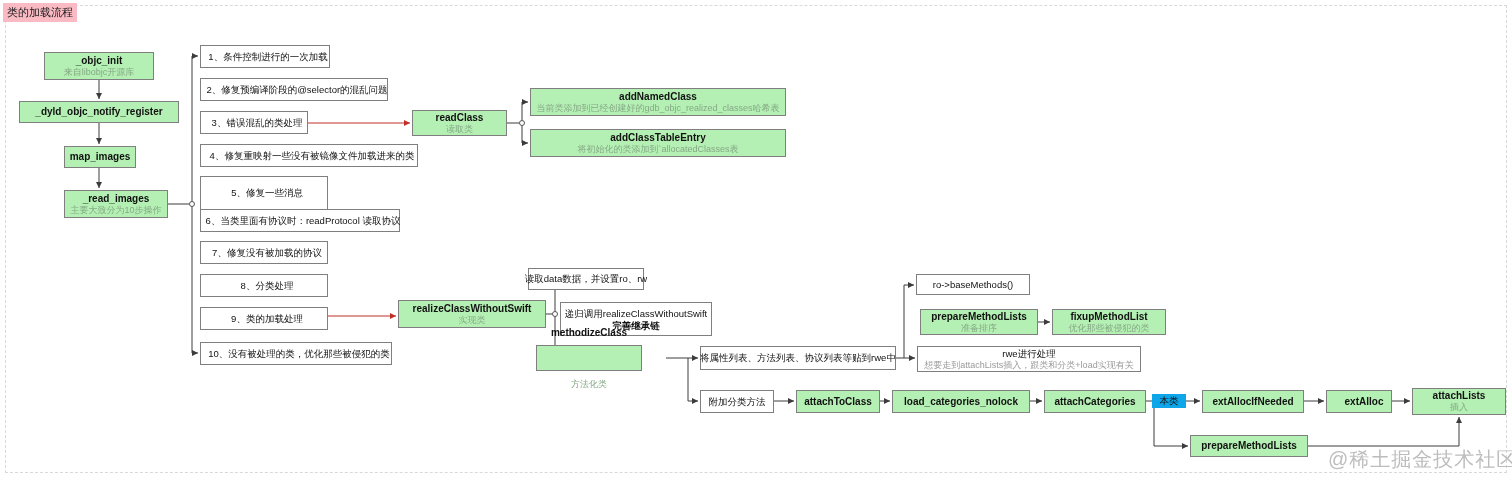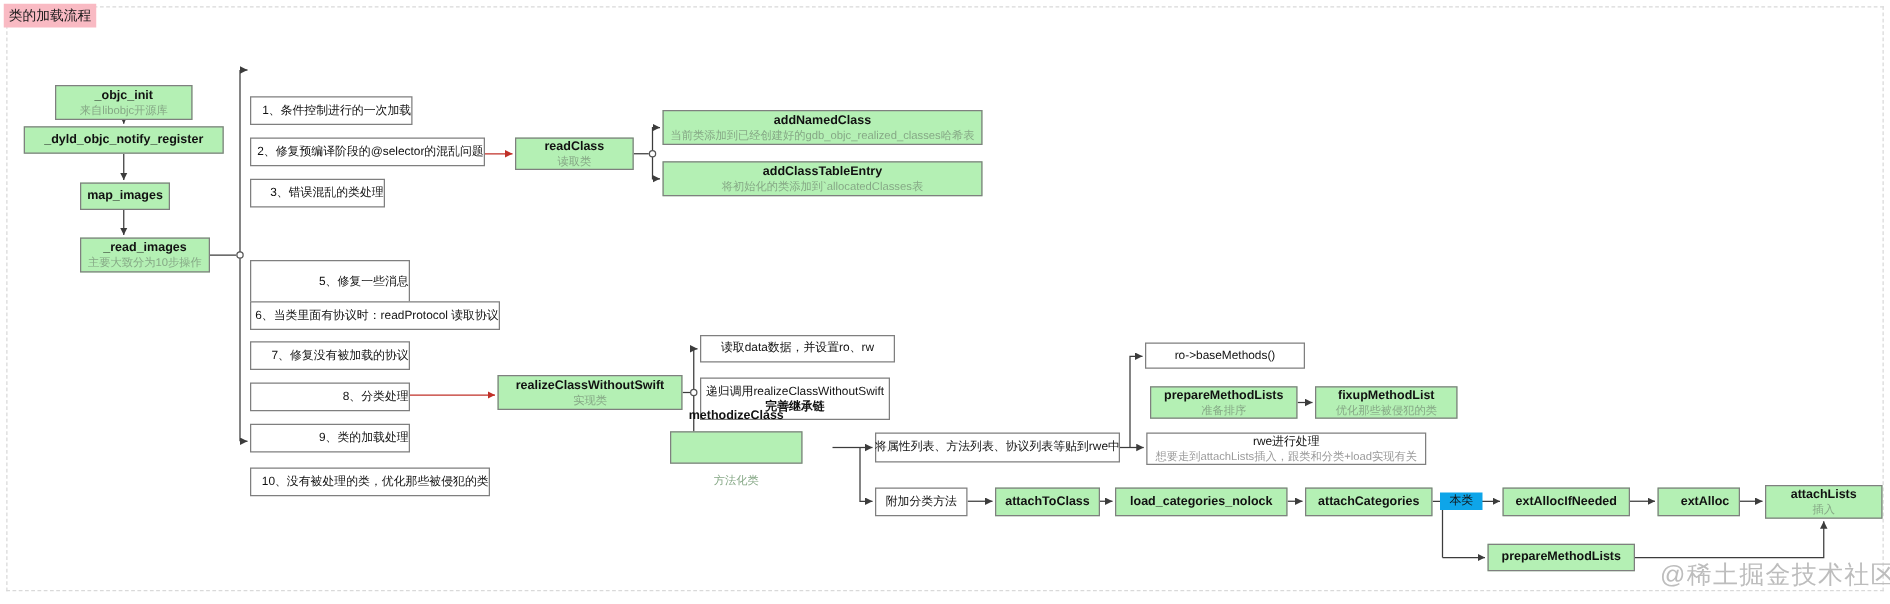--- a/index.html
+++ b/index.html
@@ -37,69 +37,69 @@
     justify-content:center;align-items:center;
     z-index:2;
     overflow:visible;
   }
   .node.green{background:#b4f0b4;}
   .node .t{font-weight:bold;font-size:10px;line-height:12px;color:#111;white-space:nowrap;}
   .node .s{font-size:9px;line-height:11px;color:#86a886;white-space:nowrap;}
   .node .s.gray{color:#9a9a9a;}
   .node .s.dark{color:#111;font-weight:bold;font-size:9.5px;}
   .node.white .t{font-weight:normal;font-size:9.5px;}
-  .node.step{align-items:flex-end;padding-left:6px;margin-top:32px;}
+  .node.step{align-items:center;padding-left:6px;}
   .node.step .t{font-weight:normal;font-size:9.5px;}
   .free-label{
     position:absolute;
     background:#0ea5e9;
     font-size:9.5px;color:#111;
     text-align:center;
     z-index:3;
     white-space:nowrap;
   }
   .watermark{
     position:absolute;
     left:1328px;top:446px;
     font-size:20px;
     color:#bdbdbd;
     letter-spacing:1px;
     z-index:2;
     white-space:nowrap;
   }
 
   
-  #n-objc-init{left:44px;top:68px;width:110px;height:28px;}
+  #n-objc-init{left:44px;top:52px;width:110px;height:28px;}
   #n-dyld{left:19px;top:101px;width:160px;height:22px;}
   #n-map-images{left:64px;top:146px;width:72px;height:22px;}
   #n-read-images{left:64px;top:190px;width:104px;height:28px;}
 
   #n-step1{left:200px;top:45px;width:130px;height:23px;}
   #n-step2{left:200px;top:78px;width:188px;height:23px;}
   #n-step3{left:200px;top:111px;width:108px;height:23px;}
   #n-step4{left:200px;top:144px;width:218px;height:23px;}
-  #n-step5{left:200px;top:176px;width:128px;height:35px;}
+  #n-step5{left:200px;top:176px;width:128px;height:35px;font-family:Liberation Mono, monospace;}
   #n-step6{left:200px;top:209px;width:200px;height:23px;}
   #n-step7{left:200px;top:241px;width:128px;height:23px;}
   #n-step8{left:200px;top:274px;width:128px;height:23px;}
   #n-step9{left:200px;top:307px;width:128px;height:23px;}
   #n-step10{left:200px;top:342px;width:192px;height:23px;}
 
   #n-read-class{left:412px;top:110px;width:95px;height:26px;}
   #n-add-named{left:530px;top:88px;width:256px;height:28px;}
   #n-add-table{left:530px;top:129px;width:256px;height:28px;}
 
   #n-realize{left:398px;top:300px;width:148px;height:28px;}
-  #n-read-data{left:560px;top:268px;width:156px;height:22px;}
+  #n-read-data{left:528px;top:268px;width:116px;height:22px;}
   #n-recursive{left:560px;top:302px;width:152px;height:34px;}
   #n-methodize{left:536px;top:345px;width:106px;height:26px;gap:40px;}
 
   #n-attach-rwe{left:700px;top:346px;width:196px;height:24px;}
   #n-rwe-process{left:917px;top:346px;width:224px;height:26px;}
-  #n-ro-base{left:916px;top:274px;width:128px;height:21px;}
+  #n-ro-base{left:916px;top:274px;width:114px;height:21px;}
   #n-prepare-top{left:920px;top:309px;width:118px;height:26px;}
   #n-fixup{left:1052px;top:309px;width:114px;height:26px;}
 
   #n-attach-cat-method{left:700px;top:390px;width:74px;height:23px;}
   #n-attach-to-class{left:796px;top:390px;width:84px;height:23px;}
   #n-load-cat{left:892px;top:390px;width:138px;height:23px;}
   #n-attach-categories{left:1044px;top:390px;width:102px;height:23px;}
   #n-ext-alloc-if{left:1202px;top:390px;width:102px;height:23px;}
   #n-ext-alloc{left:1326px;top:390px;width:66px;height:23px;padding-left:10px;}
   #n-attach-lists{left:1412px;top:388px;width:94px;height:27px;}
@@ -193,20 +193,23 @@
 
   <div class="node step" id="n-step1">
     <div class="t">1、条件控制进行的一次加载</div>
   </div>
   <div class="node step" id="n-step2">
     <div class="t">2、修复预编译阶段的@selector的混乱问题</div>
   </div>
   <div class="node step" id="n-step3">
     <div class="t">3、错误混乱的类处理</div>
   </div>
+  <div class="node step" id="n-step4">
+    <div class="t">4、修复重映射一些没有被镜像文件加载进来的类</div>
+  </div>
   <div class="node step" id="n-step5">
     <div class="t">5、修复一些消息</div>
   </div>
   <div class="node step" id="n-step6">
     <div class="t">6、当类里面有协议时：readProtocol 读取协议</div>
   </div>
   <div class="node step" id="n-step7">
     <div class="t">7、修复没有被加载的协议</div>
   </div>
   <div class="node step" id="n-step8">

